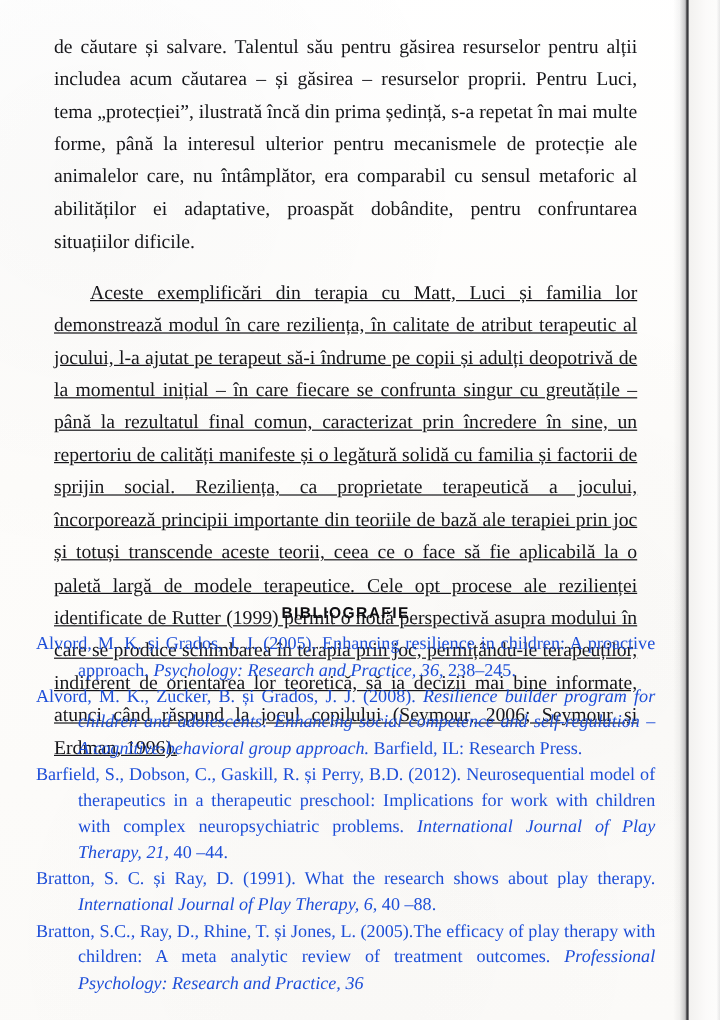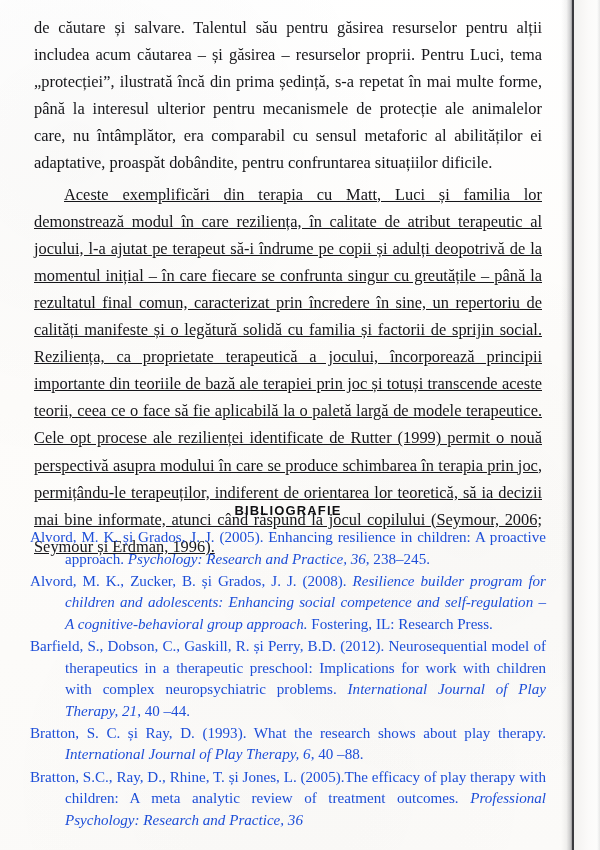--- a/index.html
+++ b/index.html
@@ -42,21 +42,21 @@
     width: 516px;
     height: 850px;
   }
 
   .body-par {
     font-size: 16.4px;
     line-height: 27.1px;
     text-align: justify;
     text-justify: inter-word;
     color: #16161a;
-    margin: 4px;
+    margin: 15px;
     hyphens: none;
   }
   .body-par.first {
     padding-top: 10px;
   }
   .body-par.indented {
     text-indent: 30px;
     text-decoration: underline;
   }
 
@@ -160,23 +160,23 @@
   <div id="page-column">
 
     <p class="body-par first">de căutare și salvare. Talentul său pentru găsirea resurselor pentru alții includea acum căutarea – și găsirea – resurselor proprii. Pentru Luci, tema „protecției”, ilustrată încă din prima ședință, s-a repetat în mai multe forme, până la interesul ulterior pentru mecanismele de protecție ale animalelor care, nu întâmplător, era comparabil cu sensul metaforic al abilităților ei adaptative, proaspăt dobândite, pentru confruntarea situațiilor dificile.</p>
 
     <p class="body-par indented">Aceste exemplificări din terapia cu Matt, Luci și familia lor demonstrează modul în care reziliența, în calitate de atribut terapeutic al jocului, l-a ajutat pe terapeut să-i îndrume pe copii și adulți deopotrivă de la momentul inițial – în care fiecare se confrunta singur cu greutățile – până la rezultatul final comun, caracterizat prin încredere în sine, un repertoriu de calități manifeste și o legătură solidă cu familia și factorii de sprijin social. Reziliența, ca proprietate terapeutică a jocului, încorporează principii importante din teoriile de bază ale terapiei prin joc și totuși transcende aceste teorii, ceea ce o face să fie aplicabilă la o paletă largă de modele terapeutice. Cele opt procese ale rezilienței identificate de Rutter (1999) permit o nouă perspectivă asupra modului în care se produce schimbarea în terapia prin joc, permițându-le terapeuților, indiferent de orientarea lor teoretică, să ia decizii mai bine informate, atunci când răspund la jocul copilului (Seymour, 2006; Seymour și Erdman, 1996).</p>
 
     <div id="biblio-heading">BIBLIOGRAFIE</div>
 
     <div id="biblio-list">
         <p class="biblio-entry"><span>Alvord, M. K. și Grados, J. J. (2005). Enhancing resilience in children: A proactive approach. </span><i>Psychology: Research and Practice, 36</i><span>, 238–245.</span></p>
-        <p class="biblio-entry"><span>Alvord, M. K., Zucker, B. și Grados, J. J. (2008). </span><i>Resilience builder program for children and adolescents: Enhancing social competence and self-regulation – A cognitive-behavioral group approach.</i><span> Fostering, IL: Research Press.</span></p>
+        <p class="biblio-entry"><span>Alvord, M. K., Zucker, B. și Grados, J. J. (2008). </span><i>Resilience builder program for children and adolescents: Enhancing social competence and self-regulation – A cognitive-behavioral group approach.</i><span> Barfield, IL: Research Press.</span></p>
         <p class="biblio-entry"><span>Barfield, S., Dobson, C., Gaskill, R. și Perry, B.D. (2012). Neurosequential model of therapeutics in a therapeutic preschool: Implications for work with children with complex neuropsychiatric problems. </span><i>International Journal of Play Therapy, 21</i><span>, 40 –44.</span></p>
-        <p class="biblio-entry"><span>Bratton, S. C. și Ray, D. (1993). What the research shows about play therapy. </span><i>International Journal of Play Therapy, 6</i><span>, 40 –88.</span></p>
+        <p class="biblio-entry"><span>Bratton, S. C. și Ray, D. (1991). What the research shows about play therapy. </span><i>International Journal of Play Therapy, 6</i><span>, 40 –88.</span></p>
         <p class="biblio-entry"><span>Bratton, S.C., Ray, D., Rhine, T. și Jones, L. (2005).The efficacy of play therapy with children: A meta analytic review of treatment outcomes. </span><i>Professional Psychology: Research and Practice, 36</i></p>
       </div>
   </div>
 
   <div id="gutter-shadow"></div>
   <div id="gutter-line"></div>
 
   <div id="facing-page">
       <div class="facing-frag" style="top: 18px;">Br</div>
       <div class="facing-frag" style="top: 63px;">Br</div>

